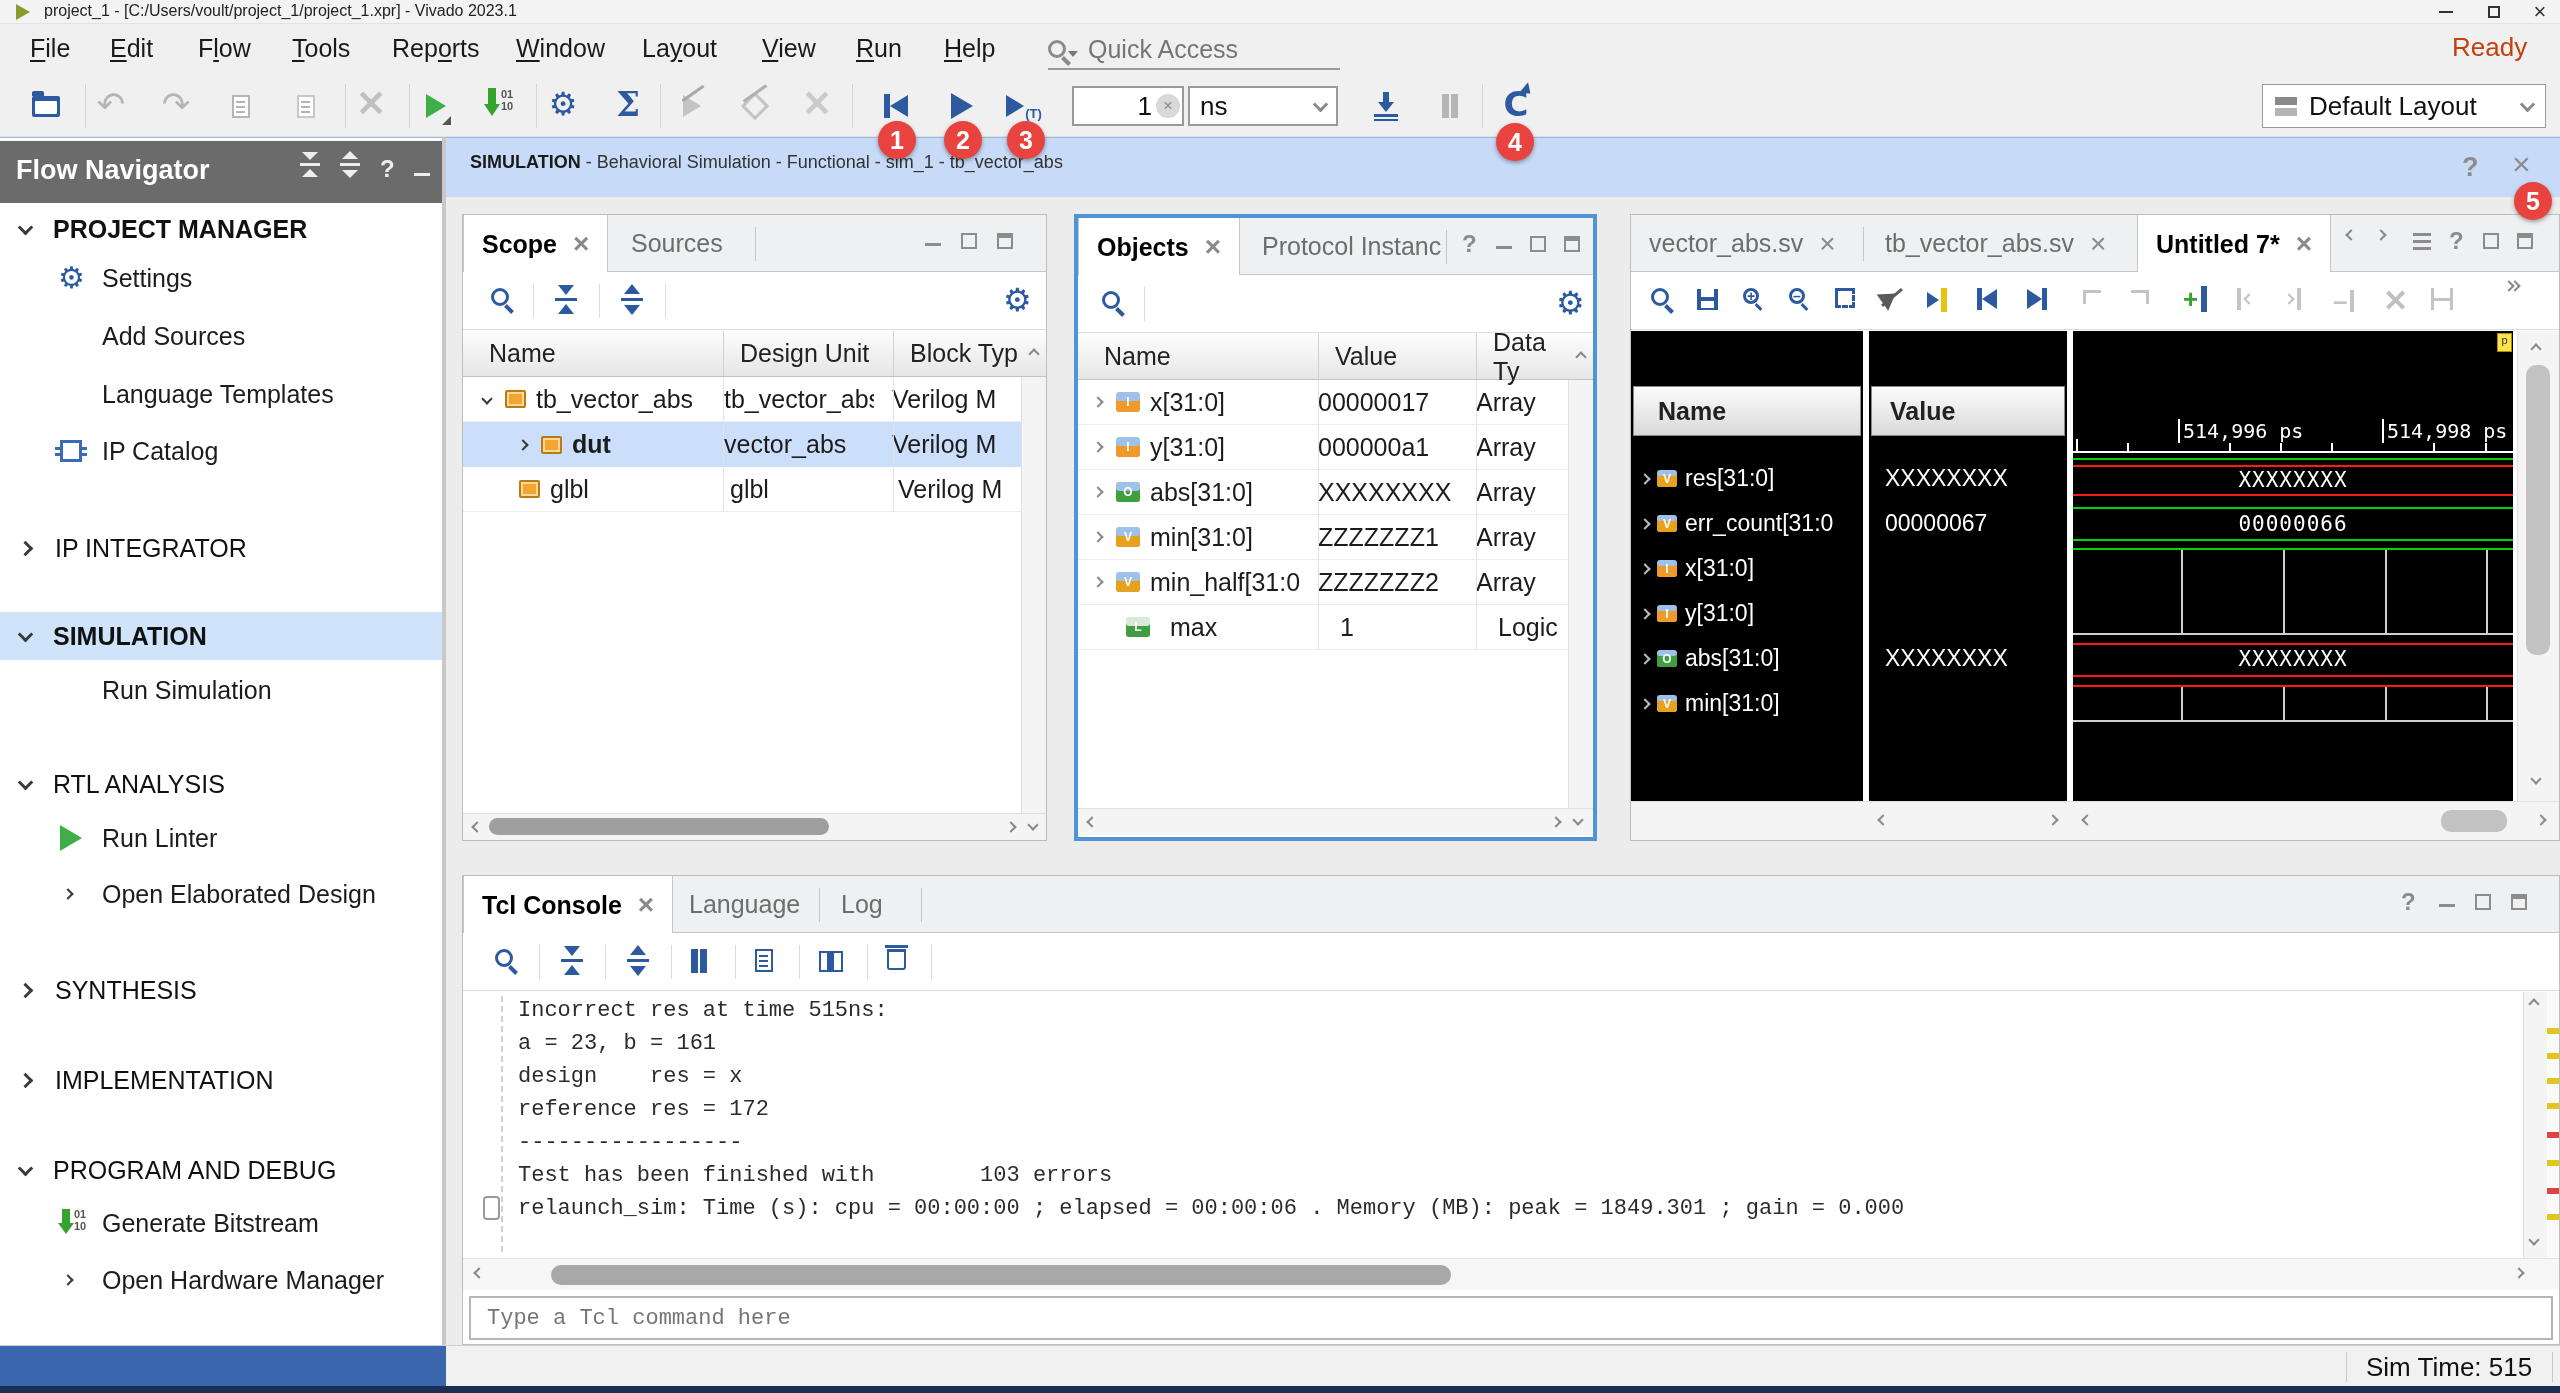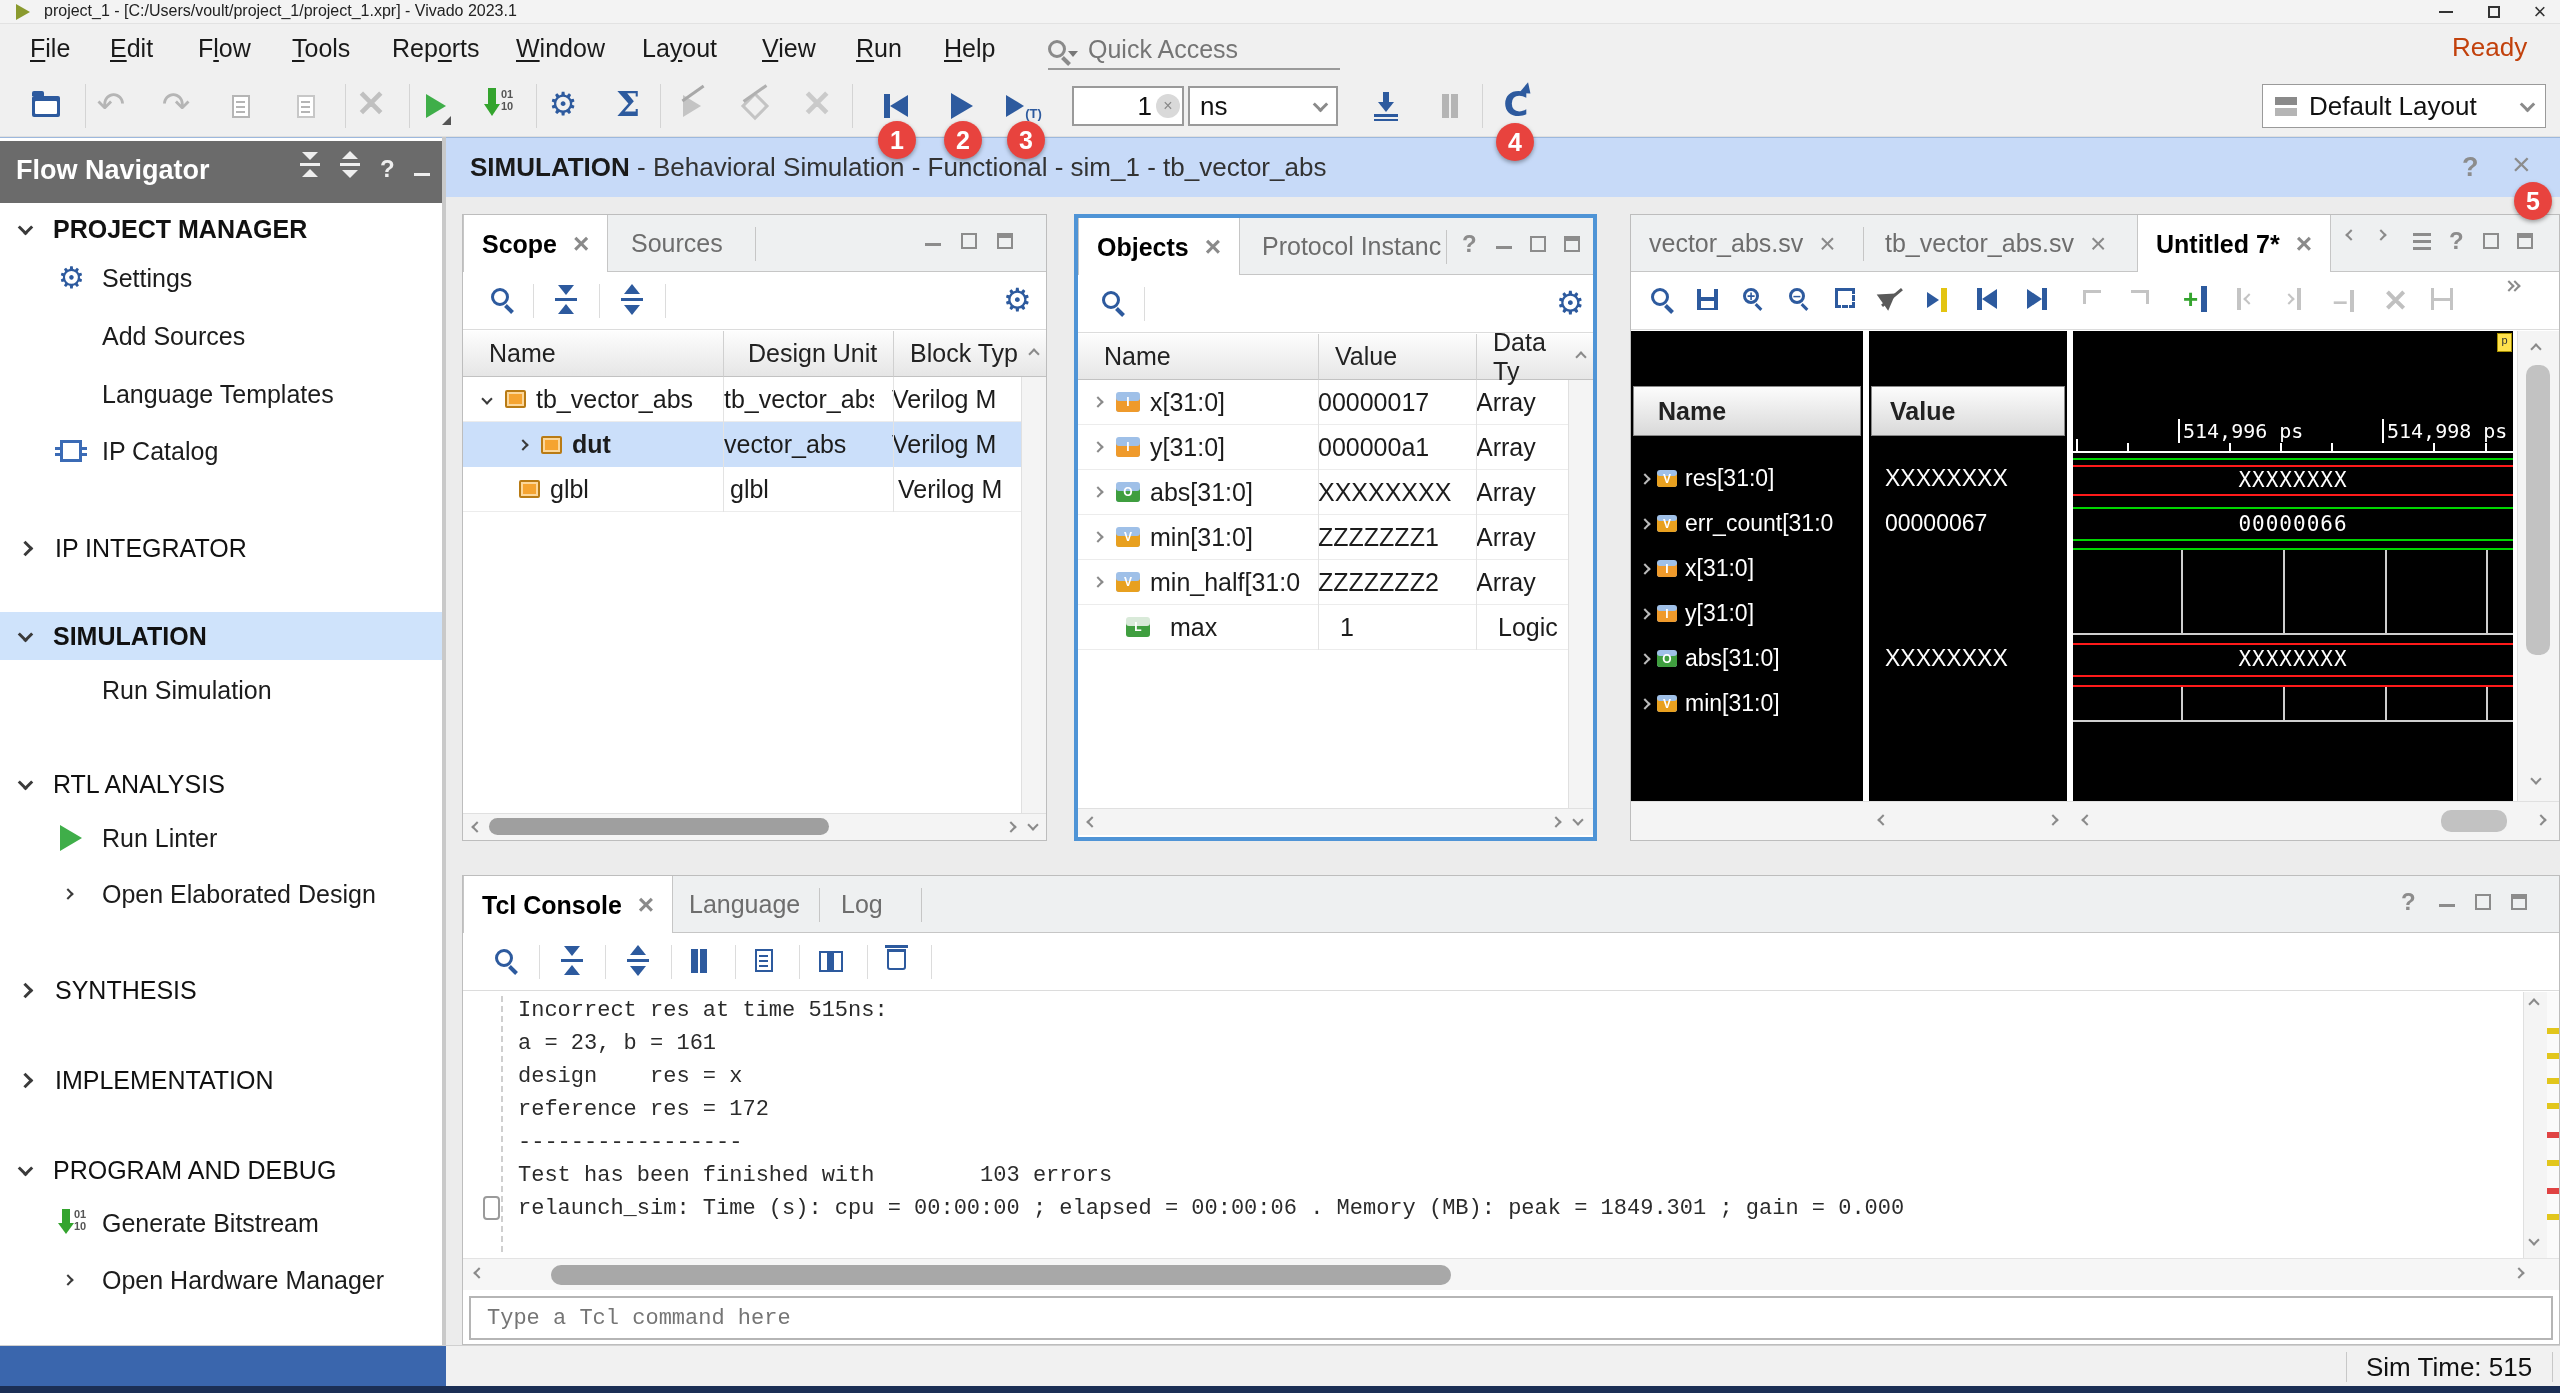--- a/index.html
+++ b/index.html
@@ -252,21 +252,21 @@
     </div>
   </div>
 
   <div class="badge" style="left:878px;top:121px">1</div>
   <div class="badge" style="left:944px;top:121px">2</div>
   <div class="badge" style="left:1007px;top:121px">3</div>
   <div class="badge" style="left:1496px;top:123px">4</div>
   <div class="badge" style="left:2514px;top:182px">5</div>
 
   <div class="simhdr">
-    <div class="abs" style="left:470px;top:14px;font-size:26px">
+    <div class="abs" style="left:470px;top:14px;font-size:18px">
       <span style="font-weight:bold">SIMULATION</span>
       <span style="color:#333">- Behavioral Simulation - Functional - sim_1 - tb_vector_abs</span>
     </div>
     <span class="abs qmark" style="left:2462px;top:14px">?</span>
     <span class="abs xmark" style="left:2512px;top:10px">×</span>
   </div>
 
   <div class="sidebar">
     <div class="fnhdr">
       <span class="abs" style="left:16px;top:14px;font-size:27px;font-weight:bold">Flow Navigator</span>
@@ -385,21 +385,21 @@
         </div>
       <div class="abs" style="left:136px;top:12px;width:1px;height:34px;background:#dcdcdc"></div>
       <div class="abs" style="left:158px;top:26px">
           <div class="expnd"></div>
         </div>
       <div class="abs" style="left:202px;top:12px;width:1px;height:34px;background:#dcdcdc"></div>
       <span class="gear abs" style="left:540px;top:12px">⚙</span>
     </div>
 
     <div class="th" style="left:0;top:116px;width:260px;padding-left:26px">Name</div>
-    <div class="th" style="left:260px;top:116px;width:170px;padding-left:24px;border-left:1px solid #d0d0d0">Design Unit</div>
+    <div class="th" style="left:260px;top:116px;width:170px;padding-left:16px;border-left:1px solid #d0d0d0">Design Unit</div>
     <div class="th" style="left:430px;top:116px;width:128px;padding-left:16px;border-left:1px solid #d0d0d0">Block Typ</div>
     <div class="th ctr" style="left:558px;top:116px;width:25px">
         <div class="chev u sm gry"></div>
       </div>
 
     <div class="abs flex rowline" style="left:0;top:162px;width:558px;height:45px">
       <div class="chev d sm" style="margin-left:20px"></div>
       <div class="chip" style="margin-left:14px"></div>
       <span class="cell" style="margin-left:10px;width:170px">tb_vector_abs</span>
       <span class="cell" style="width:168px;padding-left:18px">tb_vector_abs</span>

